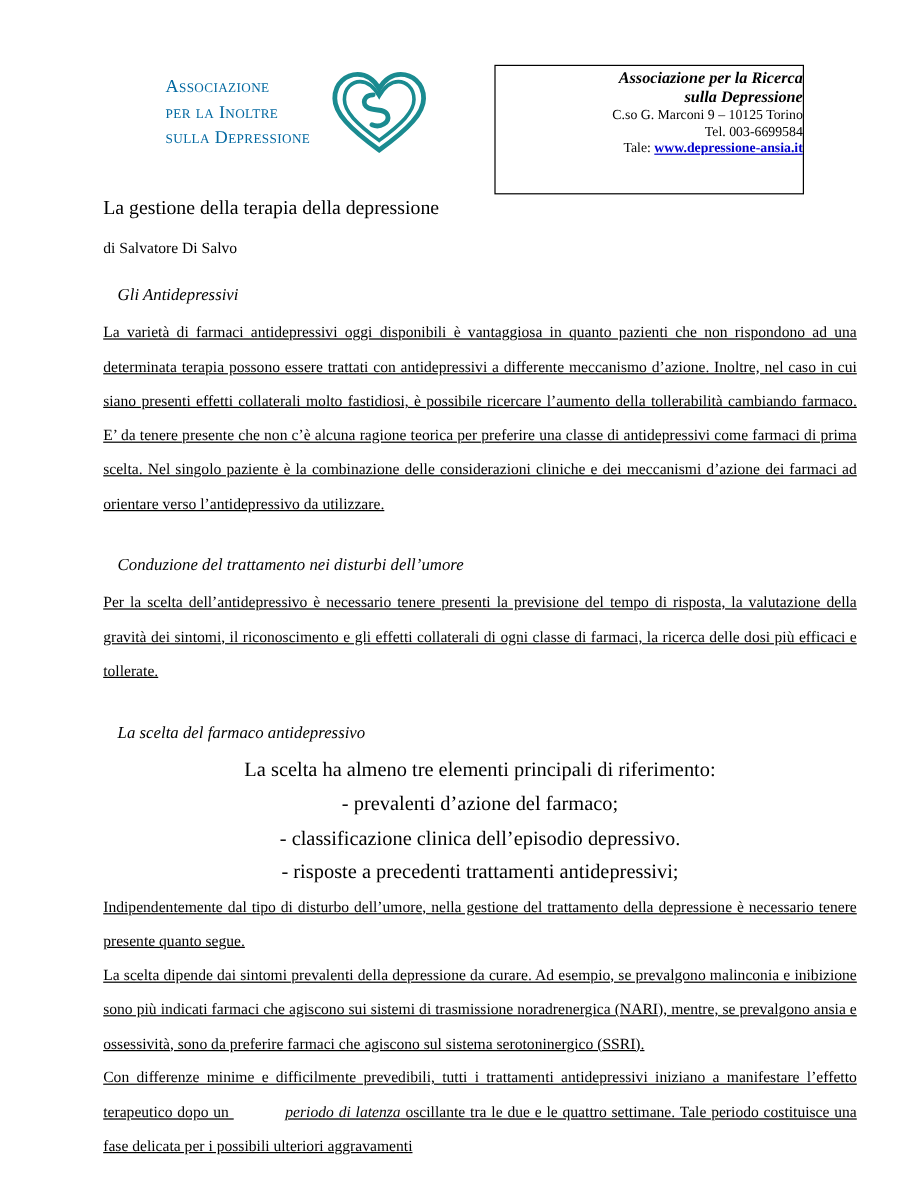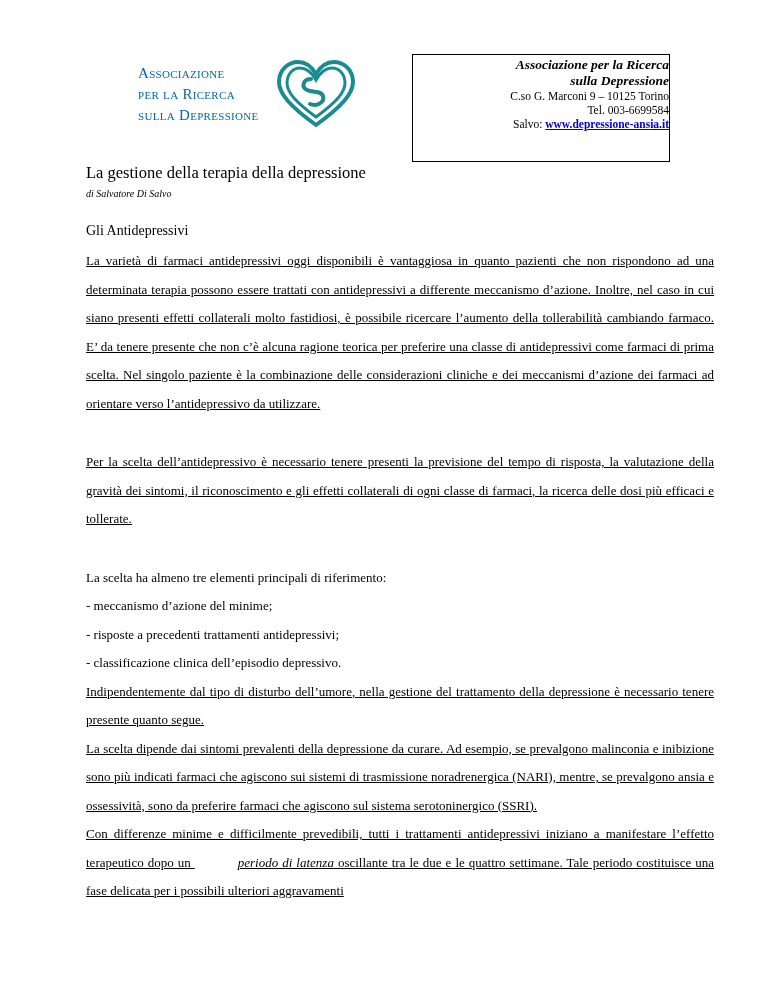--- a/index.html
+++ b/index.html
@@ -86,95 +86,97 @@
     top: 163px;
     width: 628px;
   }
   .doc-title {
     font-size: 16.5px;
     line-height: 20px;
     margin: 0 0 2px 0;
     font-weight: normal;
   }
   .doc-author {
-    font-size: 10px;
-    font-style: italic;
-    margin: 5px 0 24px 0;
+    font-size: 13px;
+    margin: 16px 0 24px 0;
   }
   .sec-head {
     font-size: 14px;
-    margin: 0 0 8px 0;
+    font-style: italic;
+    margin: 0 0 8px 12px;
   }
   p.just {
     font-size: 13px;
     line-height: 28.5px;
     text-align: justify;
     text-justify: inter-word;
     margin: 0;
     text-decoration: underline;
   }
   p.left {
-    font-size: 13px;
+    font-size: 17px;
     line-height: 28.5px;
-    text-align: left;
+    text-align: center;
     margin: 0;
   }
   .gap-lg { height: 30px; }
   .ital { font-style: italic; margin-left: 43px; }
 </style>
 </head>
 <body>
 
 <div class="page">
 
   <div class="header">
 
     <div class="logo-block">
       <div class="logo-words">
         <div>Associazione</div>
-        <div>per la Ricerca</div>
+        <div>per la Inoltre</div>
         <div>sulla Depressione</div>
       </div>
       <div class="logo-mark">
         <svg width="86" height="74" viewBox="0 0 86 74" xmlns="http://www.w3.org/2000/svg">
           <g fill="none" stroke="#1a8b90" stroke-width="4">
             <path d="M43 68 C 18 50, 6 37, 6 25 C 6 12, 16 5, 25 5 C 33 5, 39 10, 43 17 C 47 10, 53 5, 61 5 C 70 5, 80 12, 80 25 C 80 37, 68 50, 43 68 Z"></path>
             <path d="M43 60 C 24 46, 14 36, 14 26 C 14 16, 21 11, 27 11 C 34 11, 39 16, 43 23 C 47 16, 52 11, 59 11 C 65 11, 72 16, 72 26 C 72 36, 62 46, 43 60 Z" stroke-width="3"></path>
             <path d="M38 22 C 30 22, 28 30, 34 33 C 40 36, 48 33, 50 39 C 52 45, 44 50, 37 47" stroke-width="4" stroke-linecap="round"></path>
           </g>
         </svg>
       </div>
     </div>
 
     <div class="addr-box">
       <div class="addr-title">Associazione per la Ricerca</div>
       <div class="addr-title">sulla Depressione</div>
       <div class="addr-line">C.so G. Marconi 9 – 10125 Torino</div>
       <div class="addr-line">Tel. 003-6699584</div>
-      <div class="addr-line"><span>Salvo: </span><a href="#">www.depressione-ansia.it</a></div>
+      <div class="addr-line"><span>Tale: </span><a href="#">www.depressione-ansia.it</a></div>
     </div>
   </div>
 
   <div class="content">
 
     <h1 class="doc-title">La gestione della terapia della depressione</h1>
     <div class="doc-author">di Salvatore Di Salvo</div>
 
     <div class="sec-head">Gli Antidepressivi</div>
     <p class="just">La varietà di farmaci antidepressivi oggi disponibili è vantaggiosa in quanto pazienti che non rispondono ad una determinata terapia possono essere trattati con antidepressivi a differente meccanismo d’azione. Inoltre, nel caso in cui siano presenti effetti collaterali molto fastidiosi, è possibile ricercare l’aumento della tollerabilità cambiando farmaco. E’ da tenere presente che non c’è alcuna ragione teorica per preferire una classe di antidepressivi come farmaci di prima scelta. Nel singolo paziente è la combinazione delle considerazioni cliniche e dei meccanismi d’azione dei farmaci ad orientare verso l’antidepressivo da utilizzare.</p>
 
     <div class="gap-lg"></div>
 
+    <div class="sec-head">Conduzione del trattamento nei disturbi dell’umore</div>
     <p class="just">Per la scelta dell’antidepressivo è necessario tenere presenti la previsione del tempo di risposta, la valutazione della gravità dei sintomi, il riconoscimento e gli effetti collaterali di ogni classe di farmaci, la ricerca delle dosi più efficaci e tollerate.</p>
 
     <div class="gap-lg"></div>
 
+    <div class="sec-head">La scelta del farmaco antidepressivo</div>
     <p class="left">La scelta ha almeno tre elementi principali di riferimento:</p>
-    <p class="left">- meccanismo d’azione del minime;</p>
+    <p class="left">- prevalenti d’azione del farmaco;</p>
+    <p class="left">- classificazione clinica dell’episodio depressivo.</p>
     <p class="left">- risposte a precedenti trattamenti antidepressivi;</p>
-    <p class="left">- classificazione clinica dell’episodio depressivo.</p>
     <p class="just">Indipendentemente dal tipo di disturbo dell’umore, nella gestione del trattamento della depressione è necessario tenere presente quanto segue.</p>
     <p class="just">La scelta dipende dai sintomi prevalenti della depressione da curare. Ad esempio, se prevalgono malinconia e inibizione sono più indicati farmaci che agiscono sui sistemi di trasmissione noradrenergica (NARI), mentre, se prevalgono ansia e ossessività, sono da preferire farmaci che agiscono sul sistema serotoninergico (SSRI).</p>
     <p class="just"><span>Con differenze minime e difficilmente prevedibili, tutti i trattamenti antidepressivi iniziano a manifestare l’effetto terapeutico dopo un </span><span class="ital">periodo di latenza</span><span> oscillante tra le due e le quattro settimane. Tale periodo costituisce una fase delicata per i possibili ulteriori aggravamenti</span></p>
 
   </div>
 
 </div>
 
 </body></html>

